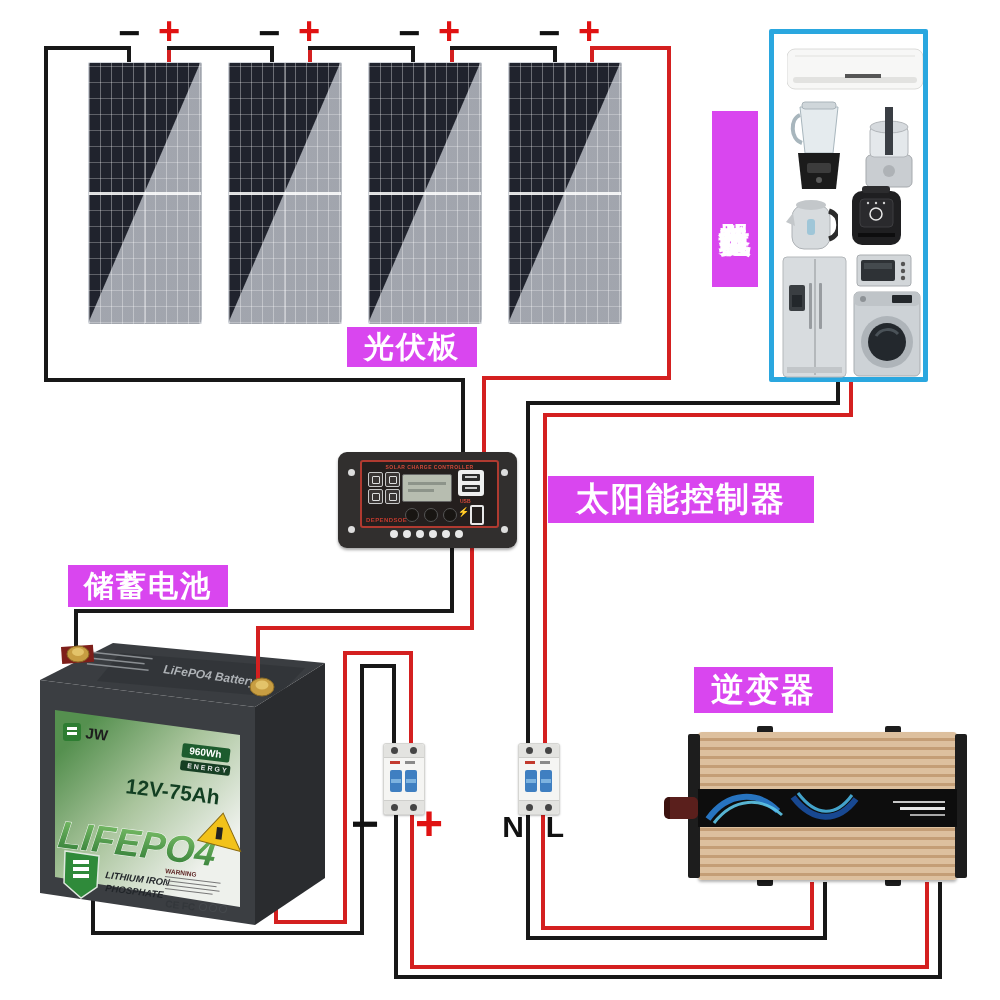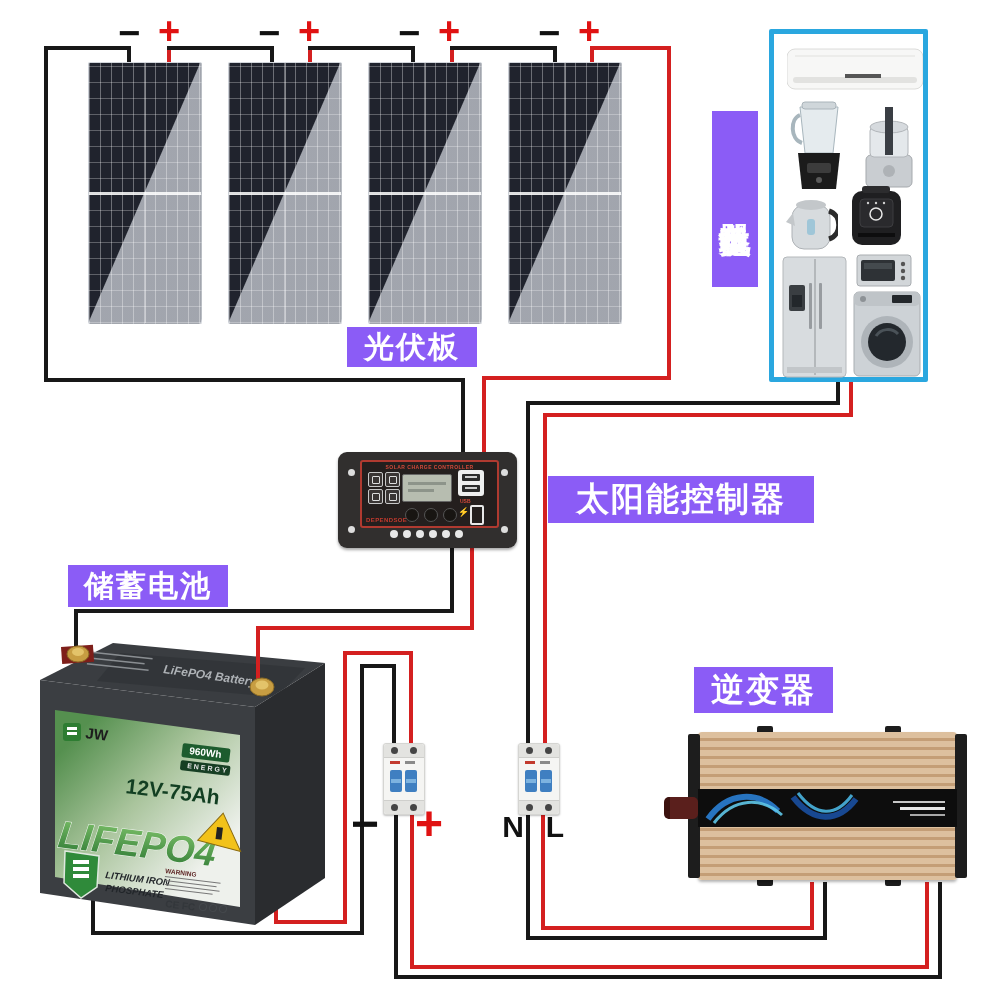--- a/index.html
+++ b/index.html
@@ -15,21 +15,21 @@
   .panel .mid-h{position:absolute;left:0;top:50%;width:100%;height:3px;margin-top:-1px;background:rgba(255,255,255,.85);}
   .panel .mid-v{position:absolute;top:0;left:50%;width:1px;height:100%;background:rgba(255,255,255,.45);}
   
   .sign{position:absolute;z-index:5;font-weight:bold;text-align:center;width:34px;line-height:1;}
   .sign.minus{color:#111;font-size:38px;}
   .sign.plus{color:#e01212;font-size:38px;}
   .sign.nl{color:#111;font-size:30px;}
   .sign.big-minus{color:#111;font-size:48px;}
   .sign.big-plus{color:#e01212;font-size:48px;}
   
-  .tag{position:absolute;z-index:6;background:#8b5cf6;color:#fff;font-weight:bold;display:flex;align-items:center;justify-content:center;letter-spacing:2px;}
+  .tag{position:absolute;z-index:6;background:#d946ef;color:#fff;font-weight:bold;display:flex;align-items:center;justify-content:center;letter-spacing:2px;}
   .tag.vertical{writing-mode:vertical-rl;text-orientation:upright;letter-spacing:0;}
   
   .loadbox{position:absolute;left:769px;top:29px;width:149px;height:343px;border:5px solid #2aa7df;background:#fff;z-index:2;border-radius:2px;}
   .loadbox svg{position:absolute;}
   
   .controller{position:absolute;left:338px;top:452px;width:179px;height:96px;background:#312f2e;border-radius:9px;z-index:3;box-shadow:0 2px 3px rgba(0,0,0,.35);}
   .controller .hole{position:absolute;width:7px;height:7px;border-radius:50%;background:#ddd;}
   .controller .face{position:absolute;left:22px;top:8px;width:135px;height:64px;background:#241f1e;border:2px solid #b03a30;border-radius:3px;}
   .controller .ttl{position:absolute;left:0;top:2px;width:100%;text-align:center;font-size:5px;color:#d24a3a;font-weight:bold;letter-spacing:.5px;}
   .controller .ibox{position:absolute;width:13px;height:13px;border:1px solid #c8c8c8;background:#3a3534;border-radius:2px;}

